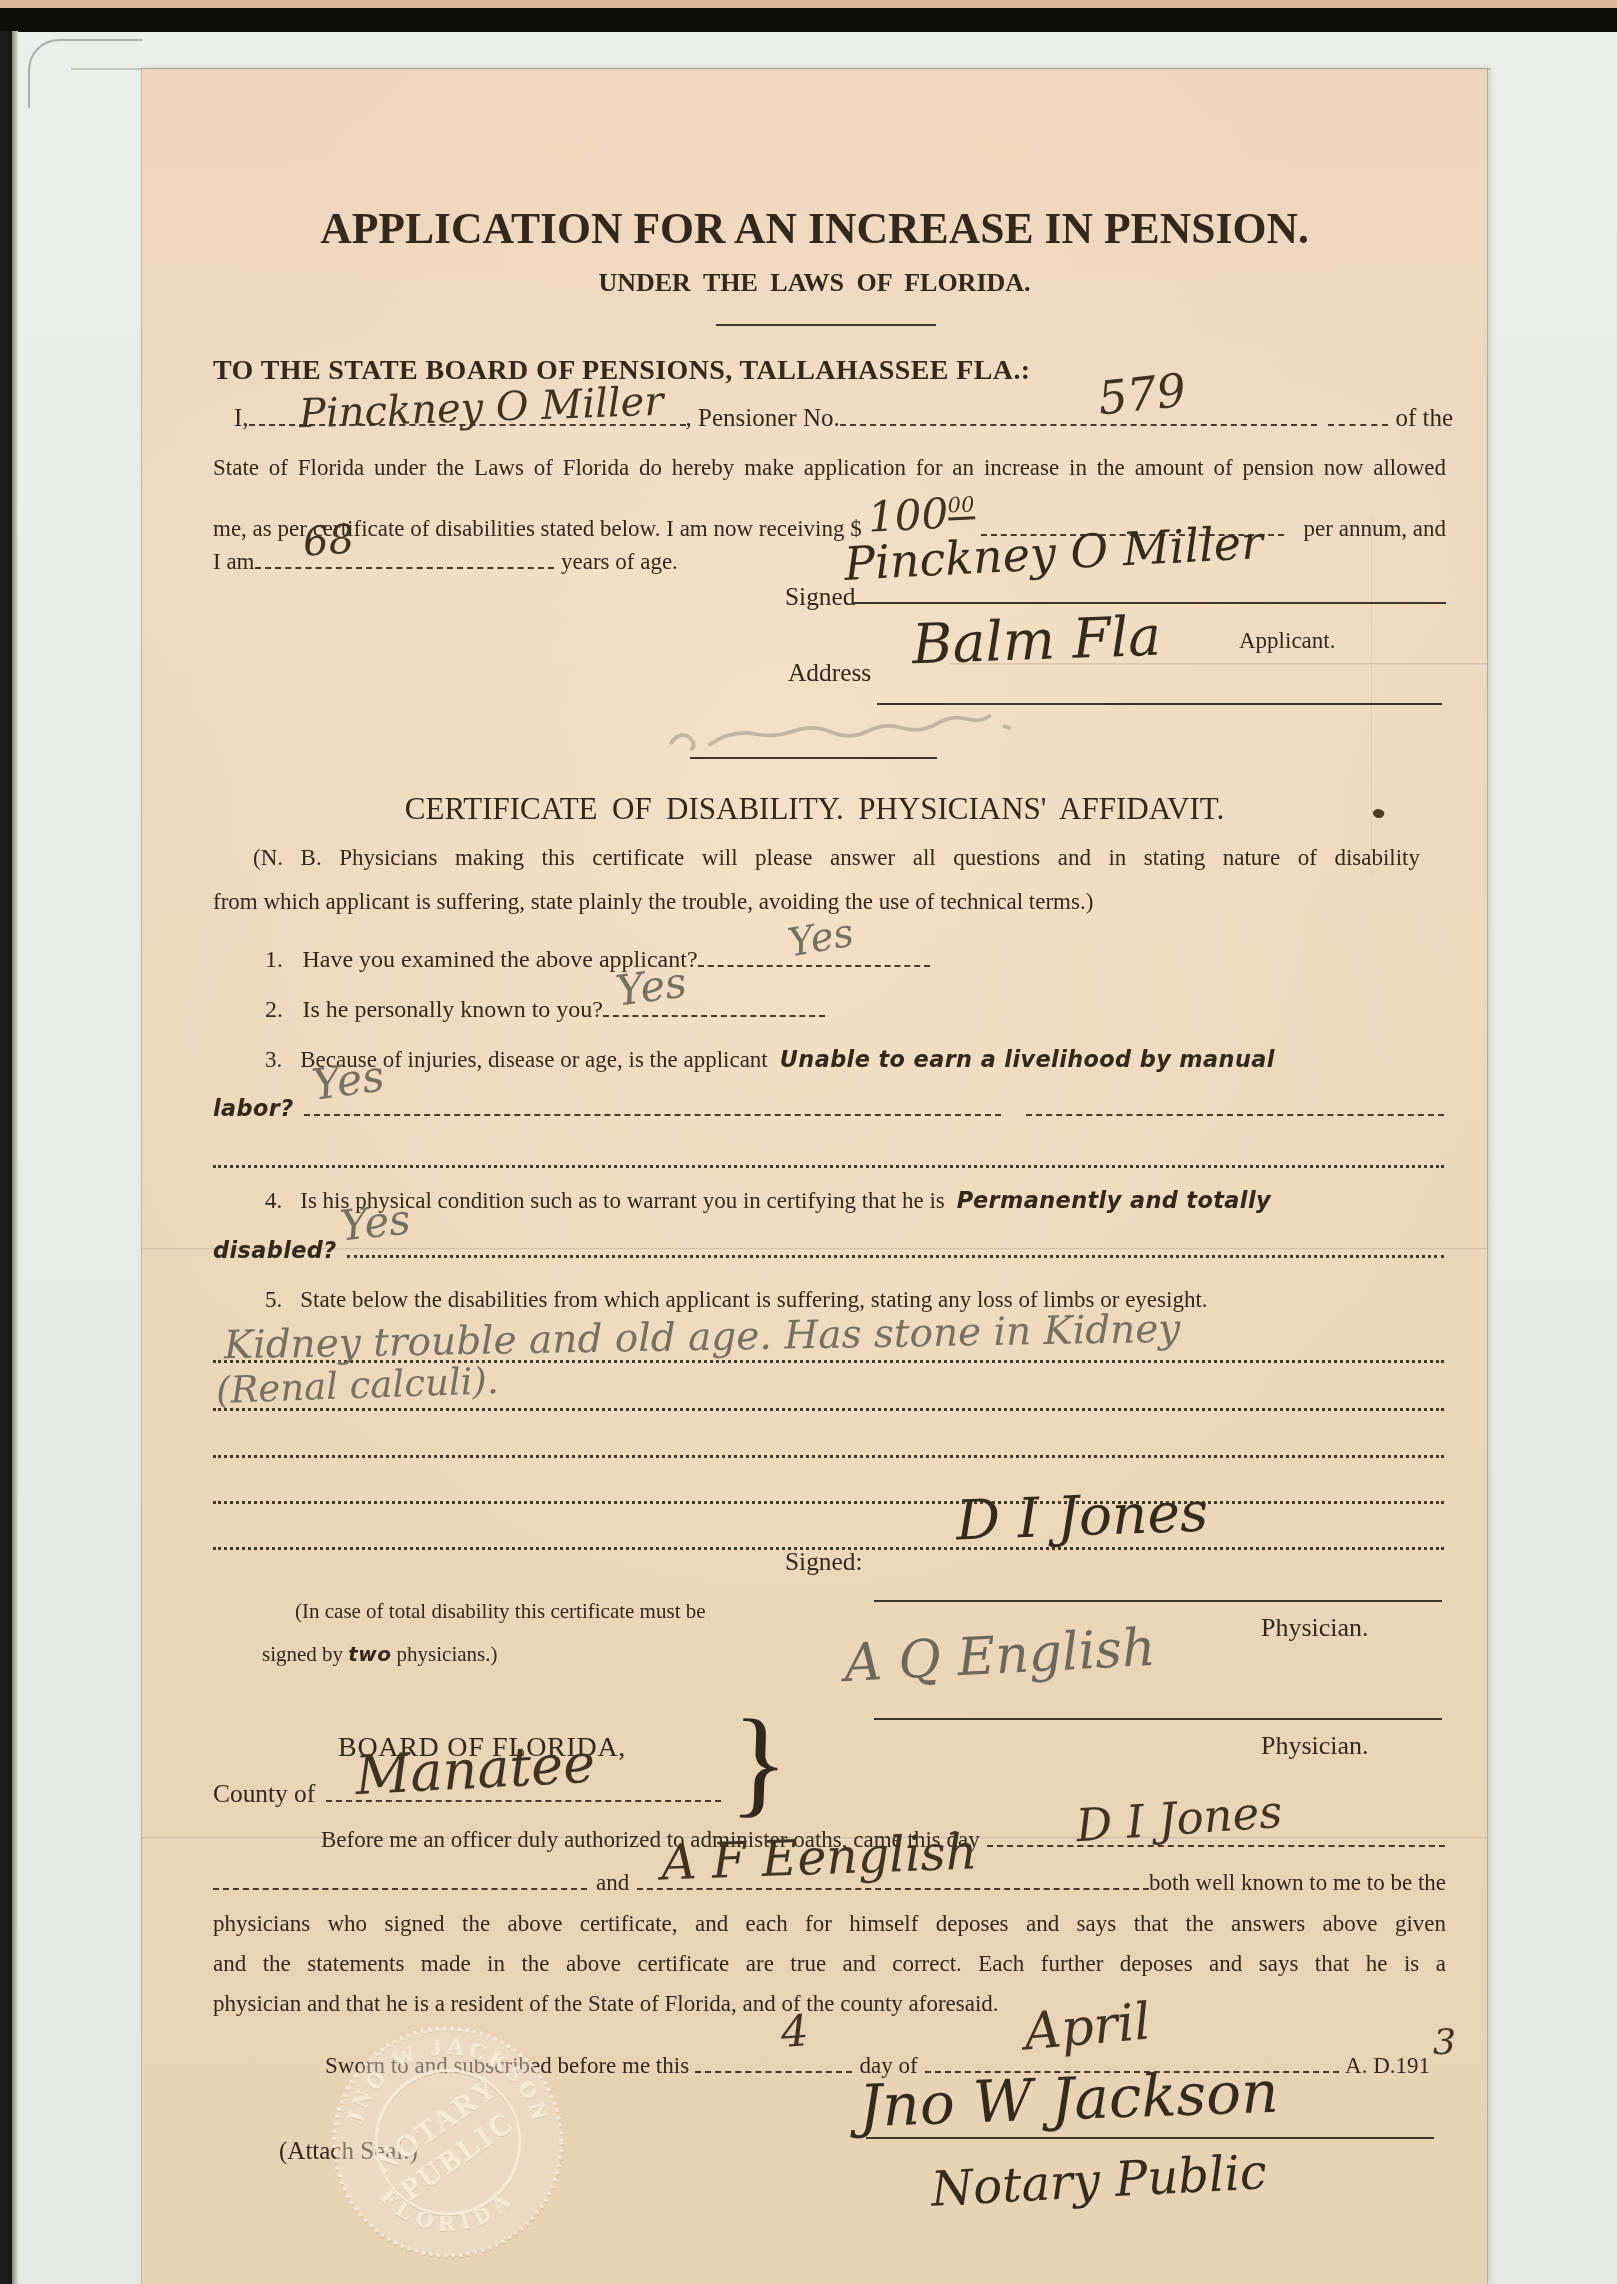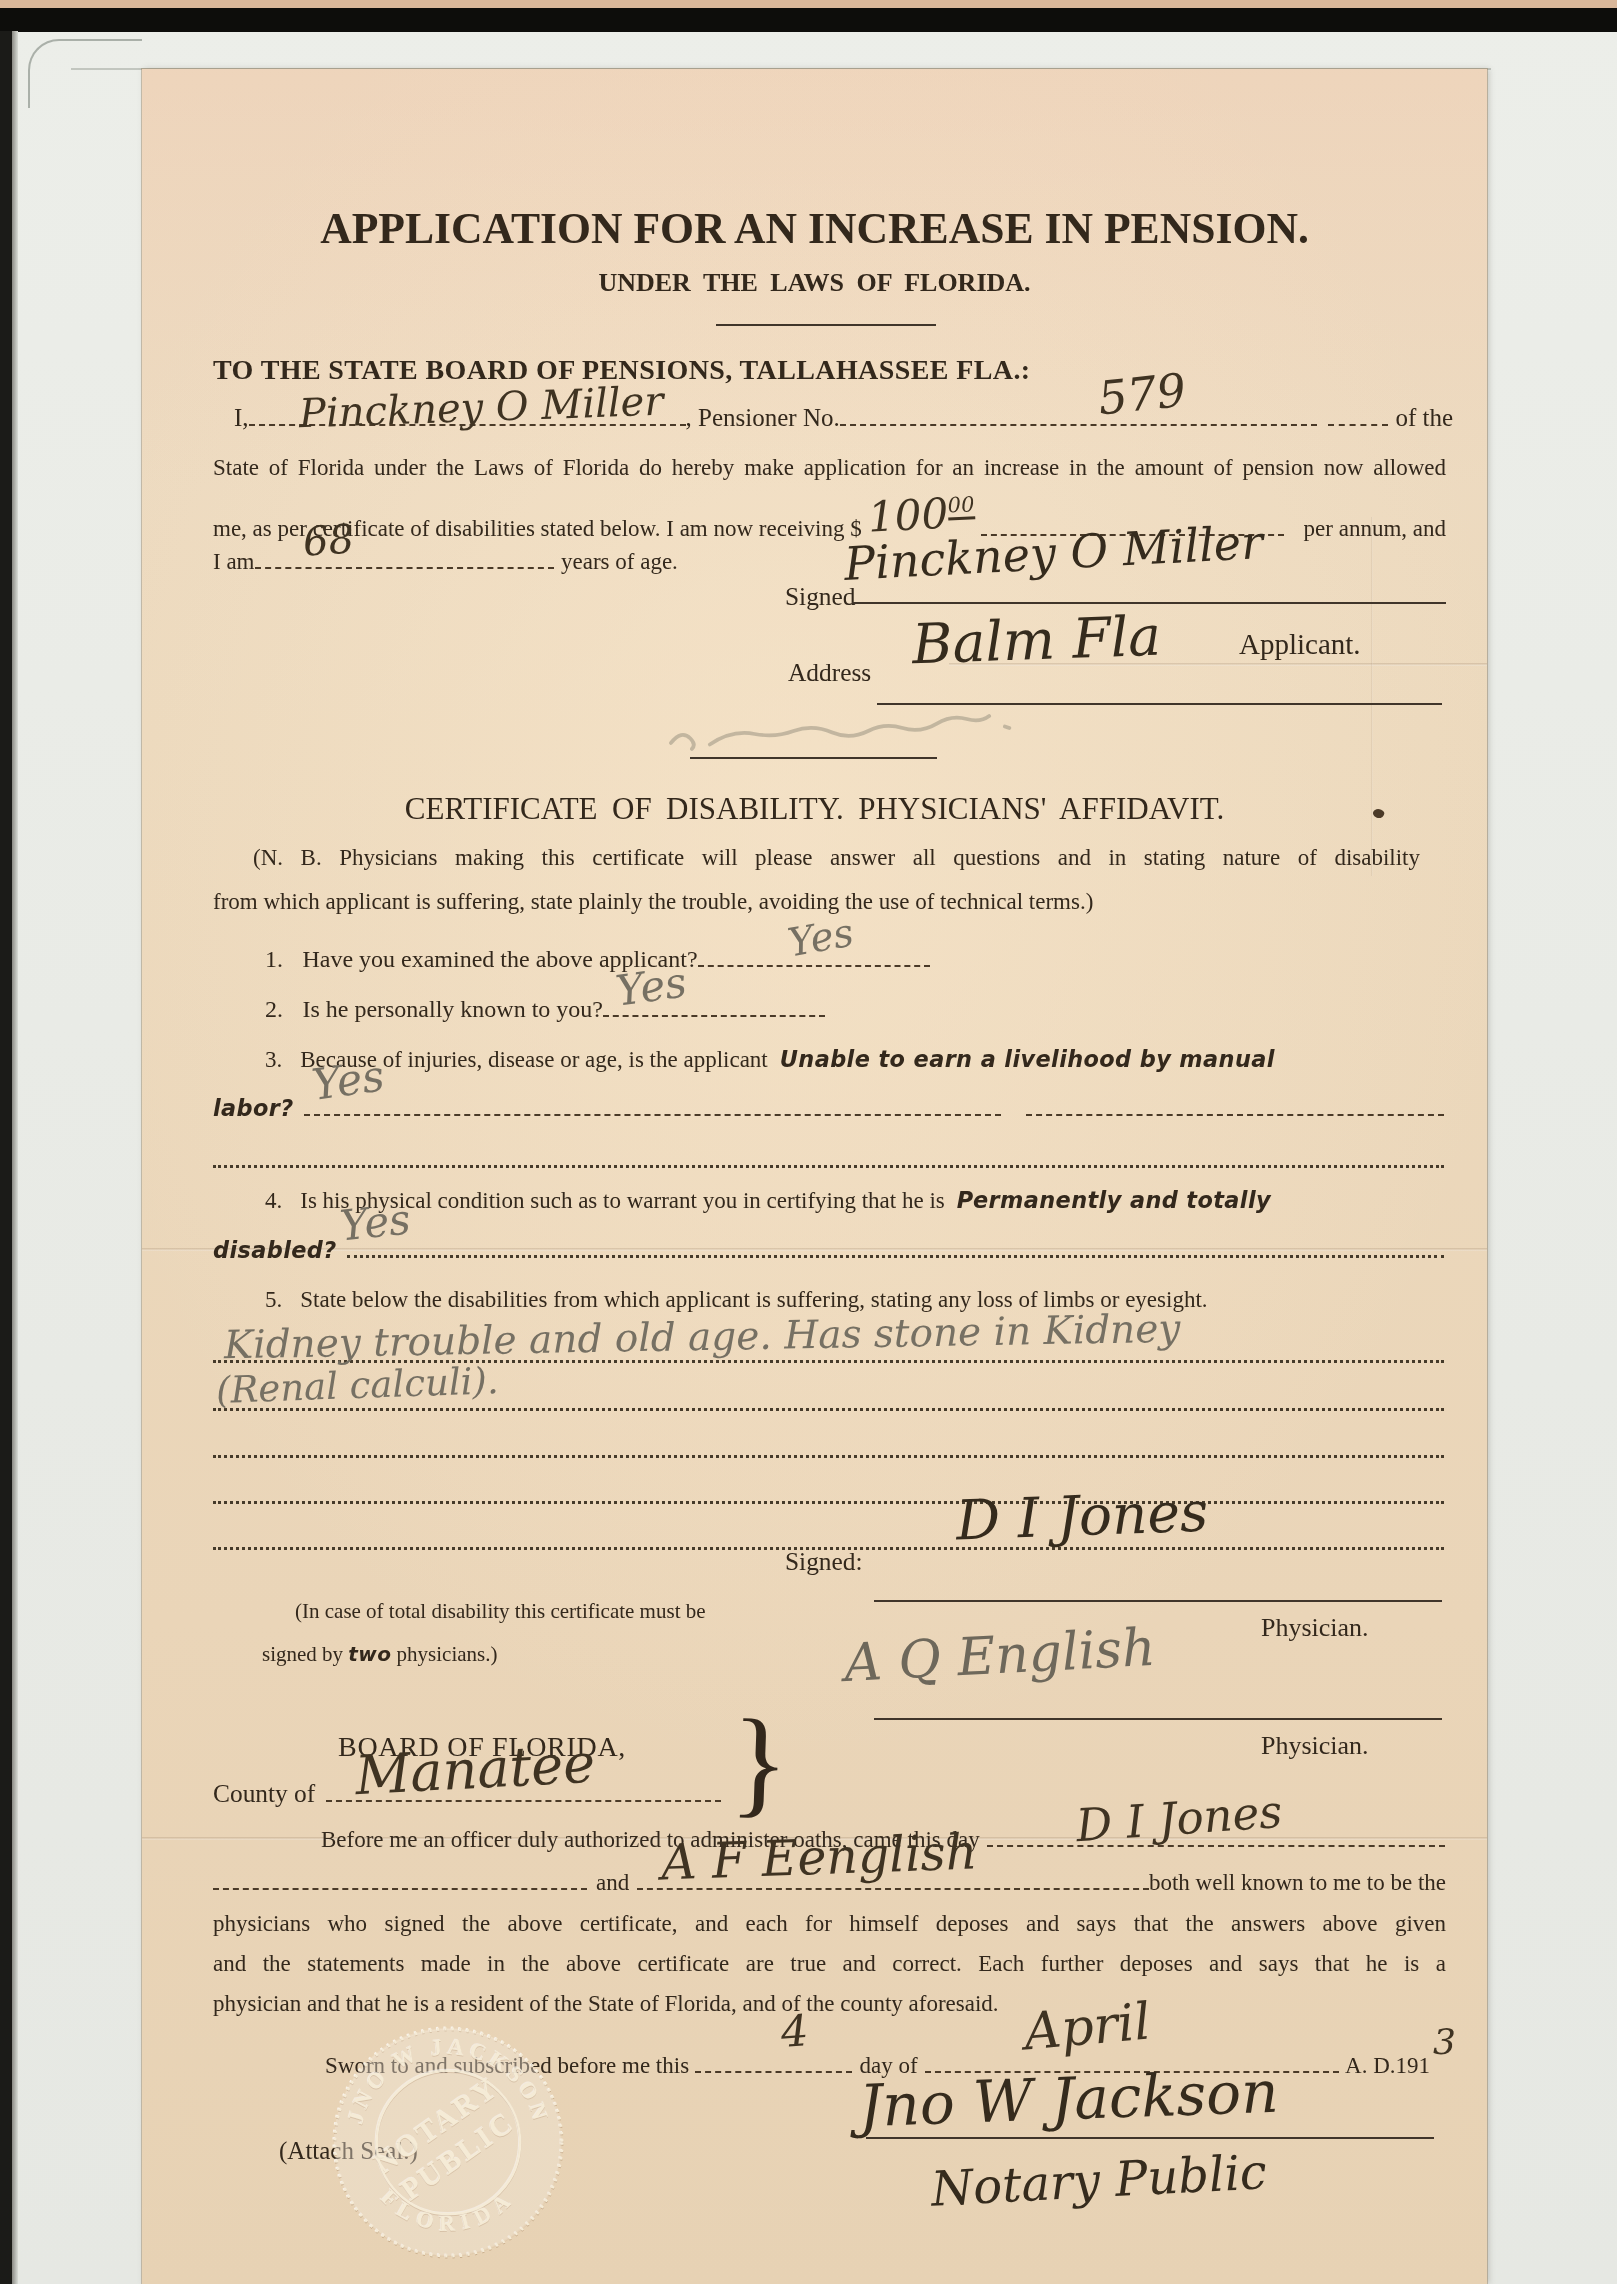--- a/index.html
+++ b/index.html
@@ -95,21 +95,21 @@
     <div class="row" style="left:71px;top:478px;width:672px;font-size:23px;">
       <span>I am</span>
       <span class="lead-dash" style="width:299px;"></span>
       <span style="margin-left:7.5px;">years of age.</span>
       <span class="hw ink" style="left:90px;top:-30px;font-size:40px;transform:rotate(-4deg);">68</span>
     </div>
 
     <div class="t" style="left:643px;top:513px;font-size:25.4px;font-family:Liberation Serif, serif;">Signed</div>
     <div class="solidline" style="left:710px;top:533px;width:594px;"></div>
     <div class="hw ink2" style="left:702px;top:457px;font-size:46px;transform:rotate(-3deg);">Pinckney O Miller</div>
-    <div class="t" style="left:1097px;top:559px;font-size:29px;">Applicant.</div>
+    <div class="t" style="left:1097px;top:559px;font-size:23px;">Applicant.</div>
 
     <div class="t" style="left:646px;top:589px;font-size:25.4px;">Address</div>
     <div class="solidline" style="left:735px;top:634px;width:565px;height:1.5px;"></div>
     <div class="hw ink2" style="left:770px;top:539px;font-size:55px;transform:rotate(-2deg);">Balm Fla</div>
 
     <svg class="t" style="left:523px;top:644px;" width="366" height="42" viewBox="0 0 490 56">
       <path d="M8 40 q14 -18 26 -6 q8 8 2 14 M60 42 q30 -20 60 -14 q28 5 52 -4 q26 -9 52 2 q24 10 48 -2 q22 -11 46 -4 q24 7 46 -6 q20 -12 40 -6 q18 5 30 -4 M455 18 l6 2" fill="none" stroke="#9b9482" stroke-width="5" stroke-linecap="round" opacity=".55"></path>
     </svg>
     <div class="solidline" style="left:548px;top:688px;width:247px;height:1.5px;"></div>
 

